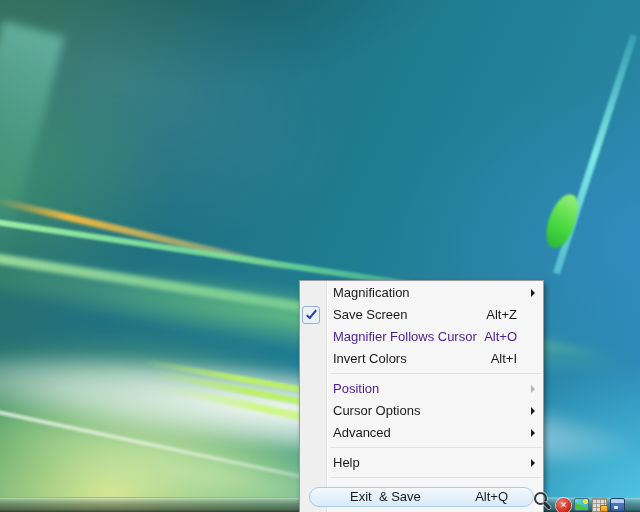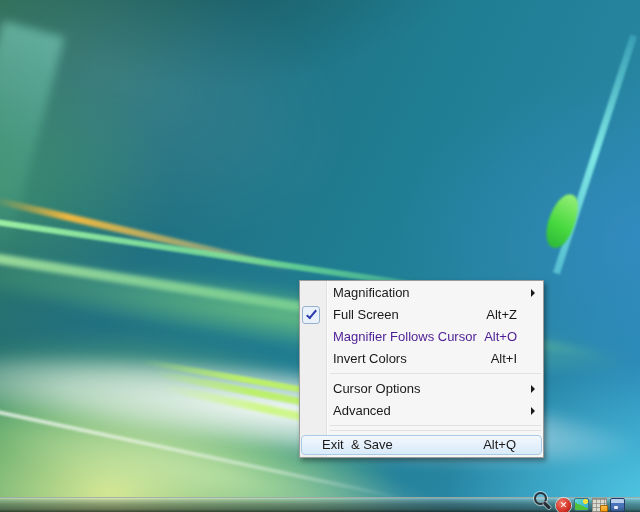--- a/index.html
+++ b/index.html
@@ -98,22 +98,22 @@
   .menu-item .shortcut{position:absolute;right:26px;top:0;text-align:right;}
   .menu-item .arrow{position:absolute;right:8px;top:7px;width:0;height:0;
     border-top:4px solid transparent;border-bottom:4px solid transparent;border-left:4px solid #1a1a1a;}
   .menu-item.disabled{color:#4c1d95;}
   .menu-item.disabled .arrow{border-left-color:#b3b3b3;}
   .menu-separator{height:0;border-top:1px solid #e1e1e1;margin:3px 2px 4px 30px;}
   .checkbox{position:absolute;left:2px;top:2px;width:18px;height:18px;
     background:#e9f1fb;border:1px solid #98b0cc;border-radius:3px;}
   .check{display:block;width:5px;height:11px;margin:1px 0 0 6px;
     border-right:2px solid #2b3dad;border-bottom:2px solid #2b3dad;transform:rotate(40deg);}
-  .menu-item.highlighted{height:20px;line-height:18px;margin:1px;padding-left:20px;z-index:2;
-    border:1px solid #a9cbe8;border-radius:4px;
+  .menu-item.highlighted{height:20px;line-height:18px;margin:9px;padding-left:40px;z-index:2;
+    border:1px solid #a9cbe8;border-radius:10px;
     background:linear-gradient(180deg,#f2f8fd,#d8eafa);}
   .menu-item.highlighted .shortcut{right:25px;}
 
   
   .cursor-magnifier{position:absolute;left:534px;top:492px;width:13px;height:13px;z-index:50;
     border:2px solid rgba(38,38,44,0.9);border-radius:50%;
     background:rgba(228,244,250,0.22);box-shadow:0 0 0 1px rgba(255,255,255,0.55);}
   .cursor-magnifier .handle{position:absolute;right:-6px;bottom:-4px;width:8px;height:3px;
     background:rgba(38,38,44,0.9);transform:rotate(45deg);border-radius:1px;
     box-shadow:0 0 0 1px rgba(255,255,255,0.45);}
@@ -159,49 +159,57 @@
 
     <div class="menu-item">
       <span class="label">Magnification</span>
       <span class="arrow"></span>
     </div>
 
     <div class="menu-item">
       <span class="checkbox">
         <span class="check"></span>
       </span>
-      <span class="label">Full Screen</span>
+      <span class="label">Save Screen</span>
       <span class="shortcut">Alt+Z</span>
     </div>
 
     <div class="menu-item disabled">
       <span class="label">Magnifier Follows Cursor</span>
       <span class="shortcut">Alt+O</span>
     </div>
 
     <div class="menu-item">
       <span class="label">Invert Colors</span>
       <span class="shortcut">Alt+I</span>
     </div>
 
     <div class="menu-separator"></div>
 
+    <div class="menu-item disabled">
+      <span class="label">Position</span>
+      <span class="arrow"></span>
+    </div>
 
     <div class="menu-item">
       <span class="label">Cursor Options</span>
       <span class="arrow"></span>
     </div>
 
     <div class="menu-item">
       <span class="label">Advanced</span>
       <span class="arrow"></span>
     </div>
 
     <div class="menu-separator"></div>
 
+    <div class="menu-item">
+      <span class="label">Help</span>
+      <span class="arrow"></span>
+    </div>
 
     <div class="menu-separator"></div>
 
     <div class="menu-item highlighted">
       <span class="label">Exit  &amp; Save</span>
       <span class="shortcut">Alt+Q</span>
     </div>
   </div>
 
   <div class="cursor-magnifier">

